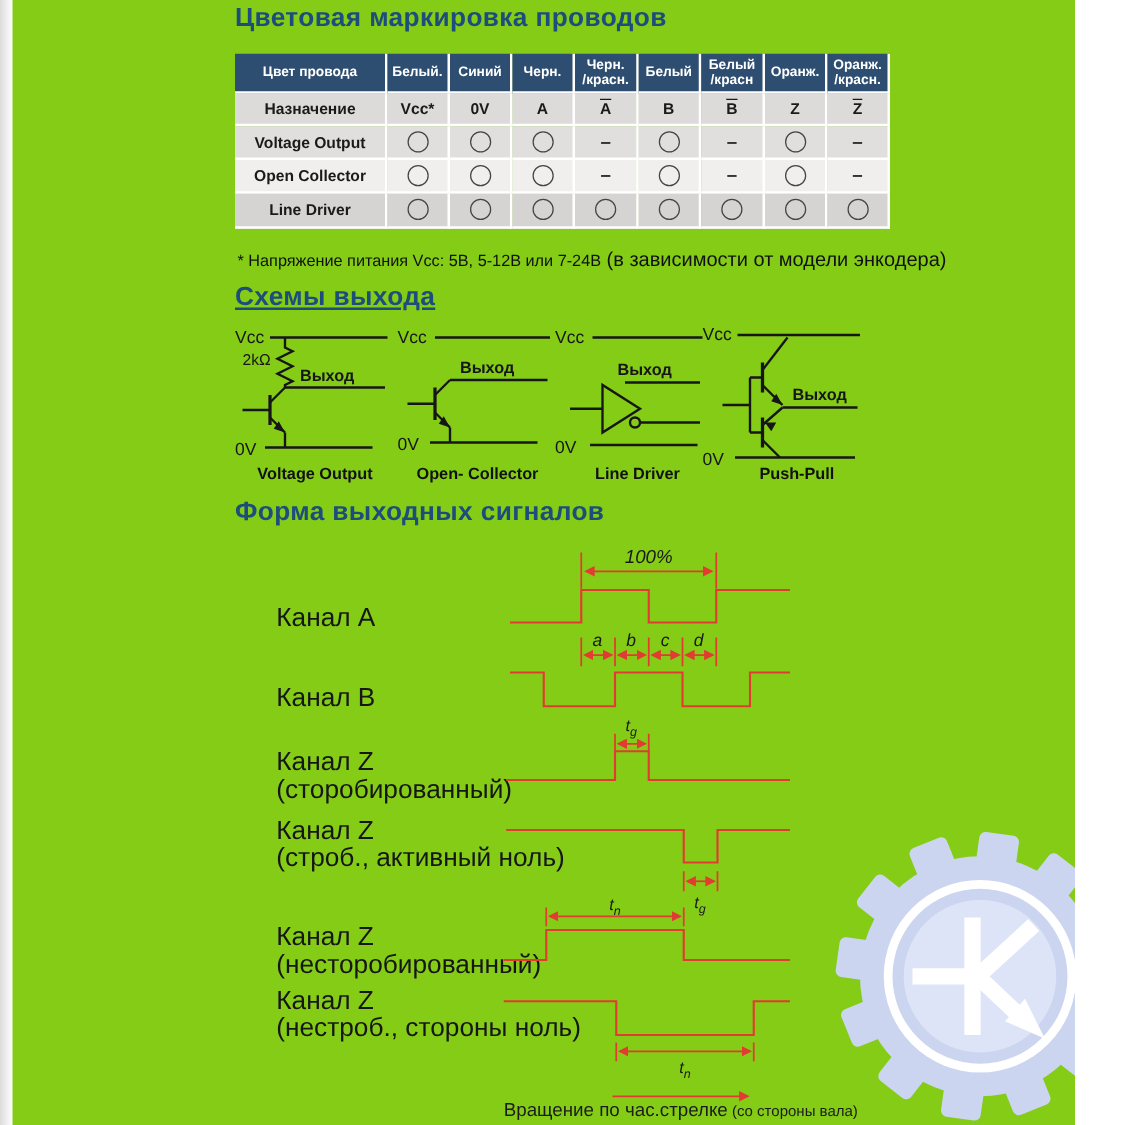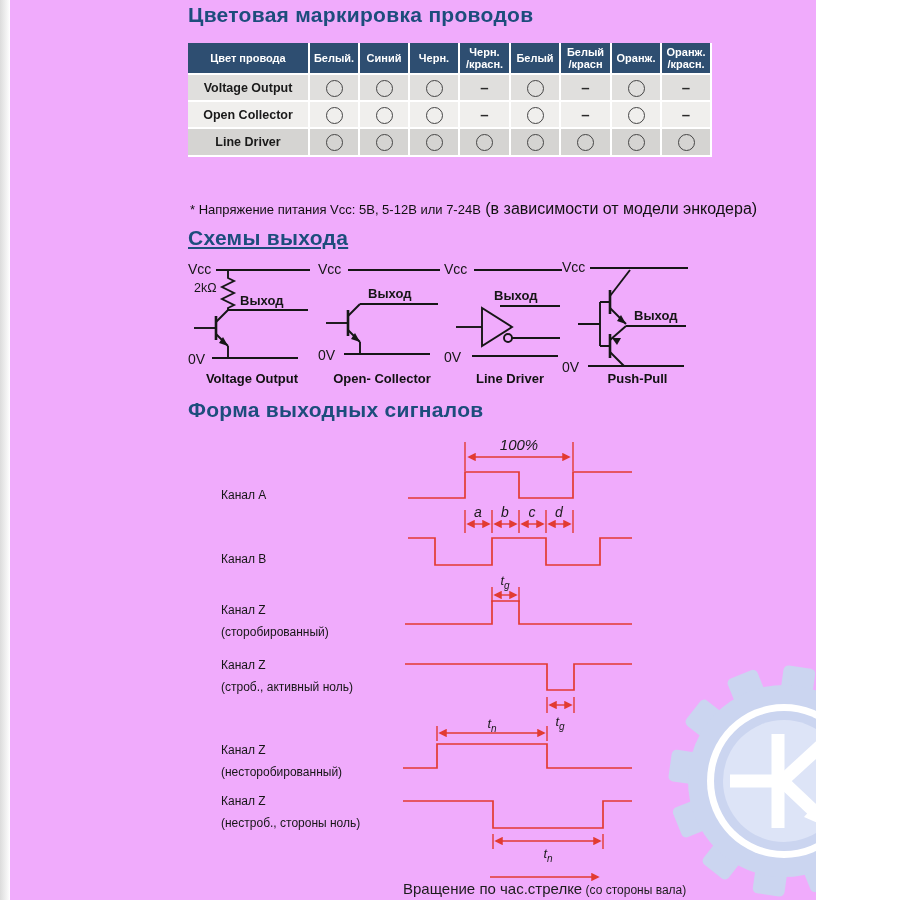--- a/index.html
+++ b/index.html
@@ -1,17 +1,17 @@
 <!DOCTYPE html>
 <html><head>
 <meta charset="utf-8">
 <style>
   html,body{margin:0;padding:0;background:#fff;}
   body{font-family:"Liberation Sans",sans-serif;color:#1a1a1a;}
-  #page{position:relative;width:816px;height:900px;background:#f0abfc;overflow:hidden;}
+  #page{position:relative;width:816px;height:900px;background:#84cc16;overflow:hidden;padding-left:44px;}
   .edge-left{position:absolute;left:0;top:0;width:10px;height:900px;
     background:linear-gradient(to right,#dcdcdc,#ffffff);}
   .sec-title{position:absolute;left:188px;font-size:21px;font-weight:bold;color:#1d4d7c;letter-spacing:.3px;}
   
   #wire-table{position:absolute;left:188px;top:43px;border-collapse:separate;border-spacing:0;table-layout:fixed;width:524px;}
   #wire-table th,#wire-table td{border-right:2px solid #fff;border-bottom:2px solid #fff;
     text-align:center;vertical-align:middle;padding:0;overflow:hidden;}
   #wire-table thead th{background:#2e4e71;color:#fff;font-size:11px;line-height:12px;font-weight:bold;height:30px;}
   tr.assign td{background:#dcdbd9;font-weight:bold;font-size:12.5px;height:24px;}
   tr.r0 td{background:#e0dfdd;height:25px;}
@@ -28,21 +28,21 @@
   .circ-svg{position:absolute;}
   .circ-svg path,.circ-svg line,.circ-svg polyline,.circ-svg circle{stroke:#161616;stroke-width:1.9;fill:none;}
   .circ-svg .bar{stroke-width:2.6;}
   .circ-svg .arr{fill:#161616;stroke:none;}
   .circ-svg text{fill:#161616;font-family:"Liberation Sans",sans-serif;}
   .circ-svg .plain{font-size:14px;}
   .circ-svg .small{font-size:12.5px;}
   .circ-svg .out{font-size:13px;font-weight:bold;}
   .circ-cap{position:absolute;top:371px;font-size:13px;font-weight:bold;text-align:center;color:#111;}
   
-  .ch-label{position:absolute;left:221px;font-size:12px;line-height:22px;color:#161616;}
+  .ch-label{position:absolute;left:221px;font-size:21px;line-height:22px;color:#161616;}
   #wave-svg{position:absolute;left:395px;top:430px;}
   #wave-svg .tr{stroke:#e23b32;stroke-width:1.7;fill:none;}
   #wave-svg .dim{stroke:#e23b32;stroke-width:1.4;fill:none;}
   #wave-svg text{fill:#1a1a1a;font-family:"Liberation Sans",sans-serif;font-style:italic;}
   #wave-svg .pct{font-size:15px;text-anchor:middle;}
   #wave-svg .abcd{font-size:14px;text-anchor:middle;}
   #wave-svg .tmain{font-size:13px;text-anchor:end;}
   #wave-svg .tsub{font-size:10px;text-anchor:start;}
   #rot-note{position:absolute;left:403px;top:880px;font-size:15px;color:#1c1c1c;}
   #rot-note .paren{font-size:12px;}
@@ -105,20 +105,31 @@
           <th>Синий</th>
           <th>Черн.</th>
           <th>Черн.<br>/красн.</th>
           <th>Белый</th>
           <th>Белый<br>/красн</th>
           <th>Оранж.</th>
           <th>Оранж.<br>/красн.</th>
         </tr>
       </thead>
     <tbody>
+        <tr class="assign">
+          <td>Назначение</td>
+          <td><span>Vcc*</span></td>
+          <td><span>0V</span></td>
+          <td><span>A</span></td>
+          <td><span class="ov">A</span></td>
+          <td><span>B</span></td>
+          <td><span class="ov">B</span></td>
+          <td><span>Z</span></td>
+          <td><span class="ov">Z</span></td>
+        </tr>
         <tr class="r0">
           <td class="rowlab">Voltage Output</td>
           <td><span class="circ"></span></td>
           <td><span class="circ"></span></td>
           <td><span class="circ"></span></td>
           <td><span class="dashm">–</span></td>
           <td><span class="circ"></span></td>
           <td><span class="dashm">–</span></td>
           <td><span class="circ"></span></td>
           <td><span class="dashm">–</span></td>

